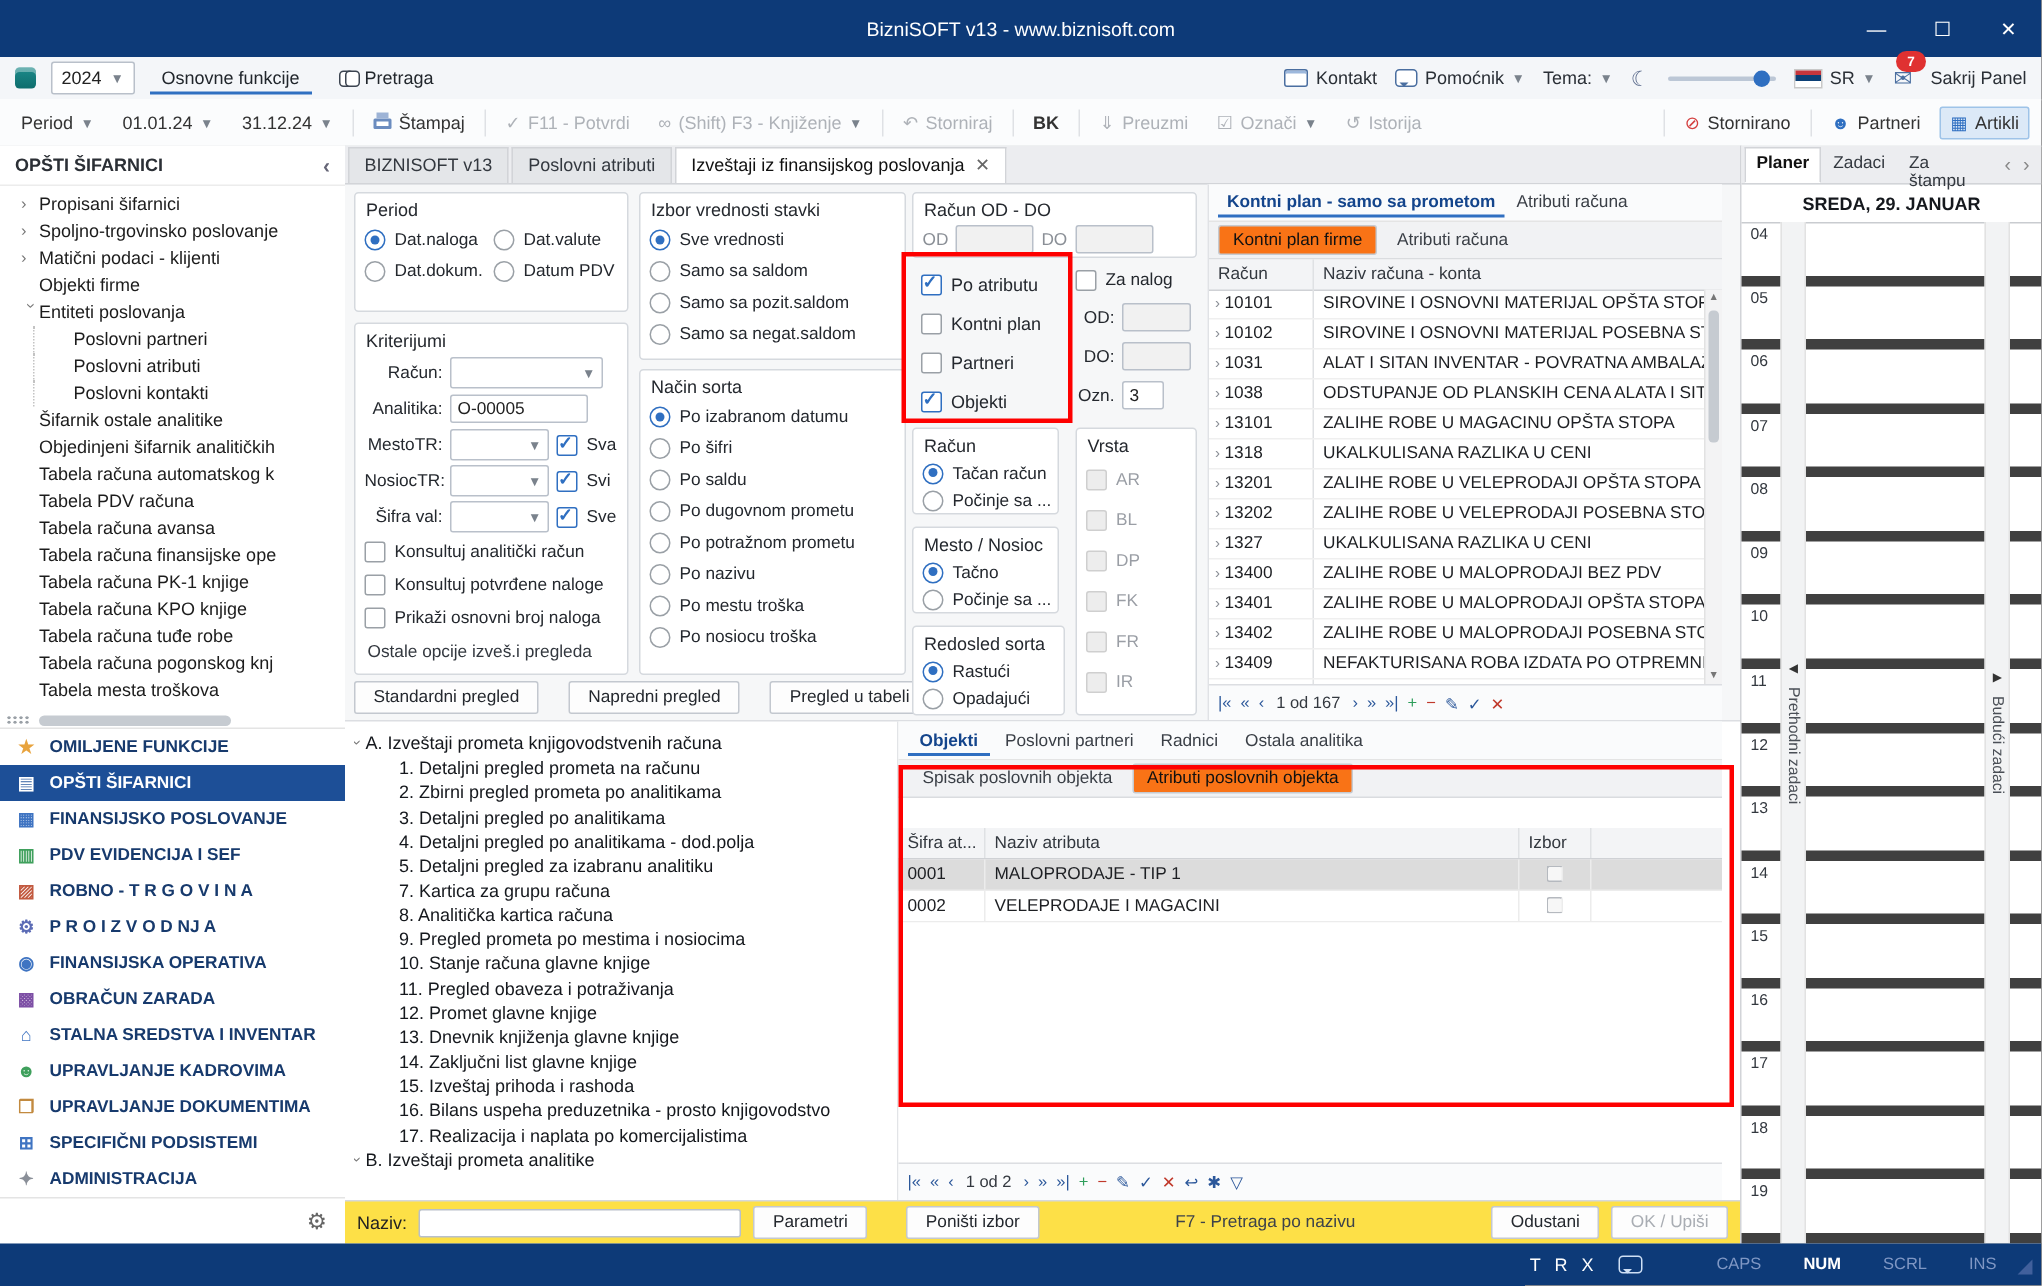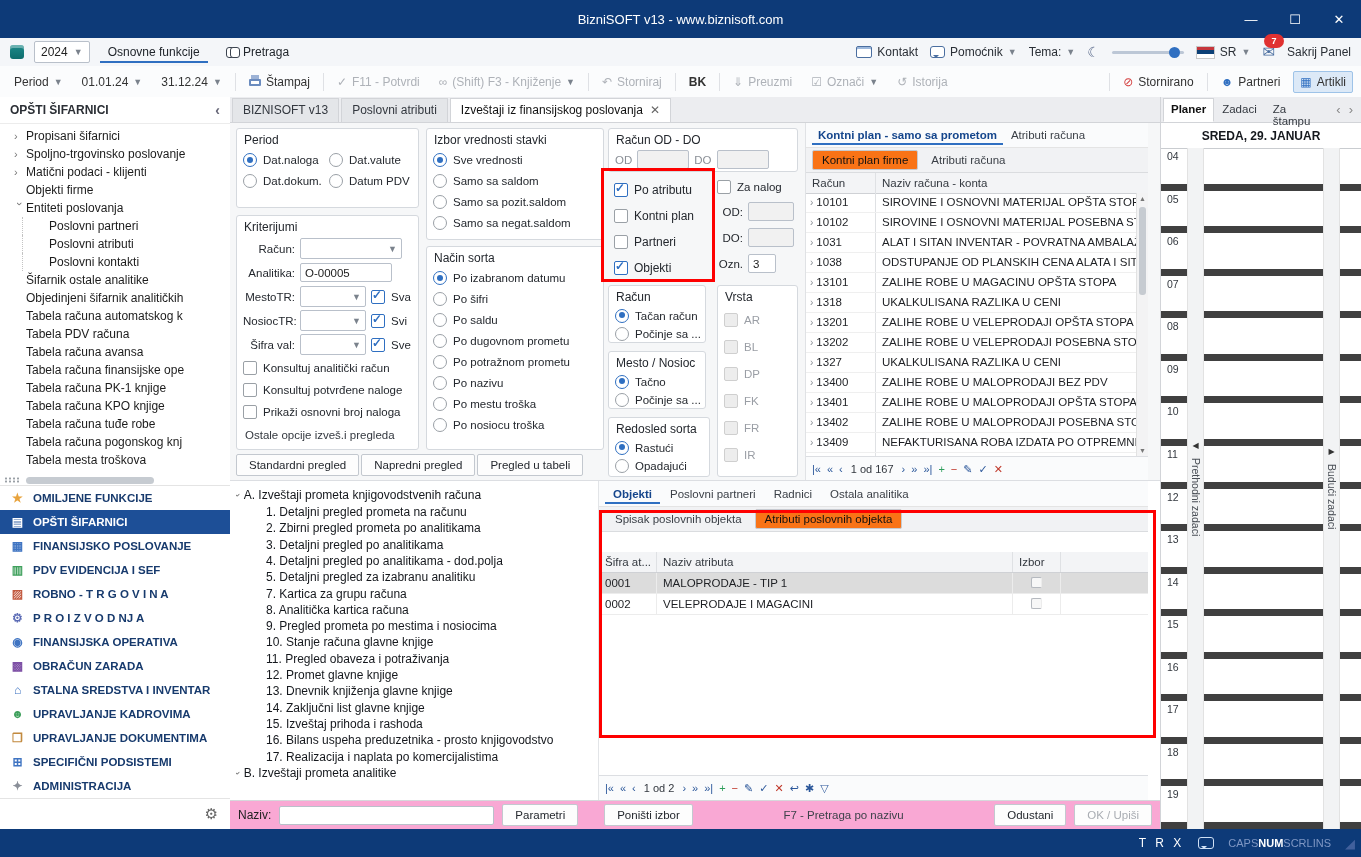--- a/index.html
+++ b/index.html
@@ -82,21 +82,21 @@
   .opt.on .check{border-color:#2f6fc1;}
   .opt.on .check::after{content:"✓";position:absolute;left:0px;top:-3px;color:#2f6fc1;font-weight:bold;font-size:12px;}
   .opts2{display:grid;grid-template-columns:86px 86px;}
   .krow{display:flex;align-items:center;gap:5px;height:24px;font-size:11.5px;}
   .klabel{width:52px;text-align:right;color:#24282e;flex:none;}
   .combo{display:flex;align-items:center;border:1px solid #b9c0ca;background:#fff;height:19px;padding:0 4px;border-radius:2px;font-size:11.5px;}
   .combo .caret{margin-left:auto;}
   .field{border:1px solid #b9c0ca;background:#fff;height:19px;padding:0 4px;border-radius:2px;font-size:11.5px;display:flex;align-items:center;box-sizing:border-box;}
   .field.dis{background:#f1f1f1;}
   .grp-foot{font-size:11.5px;color:#33383f;margin-top:6px;padding-left:2px;}
-  .btnrow{position:absolute;left:6px;top:331px;display:flex;gap:2px;}
+  .btnrow{position:absolute;left:6px;top:331px;display:flex;gap:20px;}
   .btn{border:1px solid #c3c8cf;background:#fdfdfd;border-radius:2px;padding:4px 12px;font-size:11.5px;color:#24282e;white-space:nowrap;}
   .btn.dis{color:#a9adb3;}
   .atr-checks{position:absolute;left:384px;top:54px;}
   .atr-checks .opt{height:26px;font-size:12px;}
   .zanalog{position:absolute;left:487px;top:52px;width:80px;}
   .zanalog .krow{height:26px;}
   .zanalog .klabel{width:26px;}
   .vrsta-opts .opt{height:27px;color:#9a9ea5;}
   .vrsta-opts .check{background:#ededed;border-color:#cfcfcf;}
   
@@ -142,21 +142,21 @@
   .oc2{width:356px;flex:none;}
   .oc3{width:48px;flex:none;}
   .oc4{flex:1;border-right:none !important;}
   .o-row{display:flex;height:20px;border-bottom:1px solid #ececec;font-size:11.5px;color:#1d1f23;background:#fff;}
   .o-row.sel{background:#dcdcdc;}
   .o-row span{display:flex;align-items:center;padding-left:6px;box-sizing:border-box;border-right:1px solid #ececec;white-space:nowrap;overflow:hidden;}
   .o-row .ocheck{justify-content:center;padding-left:0;}
   .minicheck{width:11px;height:11px;border:1px solid #b5b9bf;background:#f7f7f7;border-radius:2px;}
   .o-fill{flex:1;background:#fff;}
   
-  .mainfooter{height:29px;border-top:1px solid #d6d8db;background:#f9a8d4;display:flex;align-items:center;gap:8px;padding:0 8px;box-sizing:border-box;}
+  .mainfooter{height:29px;border-top:1px solid #d6d8db;background:#fde047;display:flex;align-items:center;gap:8px;padding:0 8px;box-sizing:border-box;}
   .f7txt{flex:1;text-align:center;color:#3d424a;font-size:11.5px;}
   
   .planner{position:absolute;top:97px;right:0;width:201px;bottom:28px;background:#fff;border-left:1px solid #d2d4d8;box-sizing:border-box;}
   .pl-tabs{height:25px;background:#ecedf0;border-bottom:1px solid #d2d4d8;display:flex;align-items:flex-end;padding-left:2px;}
   .pl-tab{padding:4px 7px;font-size:11.5px;color:#33383f;border:1px solid transparent;height:24px;box-sizing:border-box;}
   .pl-tab.on{background:#fff;border-color:#d2d4d8;border-bottom-color:#fff;font-weight:bold;color:#111;}
   .pl-date{height:25px;display:flex;align-items:center;justify-content:center;font-weight:bold;font-size:12px;color:#15181d;border-bottom:1px solid #c9ccd0;}
   .pl-body{position:absolute;top:51px;left:0;right:0;bottom:0;display:flex;flex-direction:column;}
   .pl-row{flex:1;border-bottom:7px solid #404040;display:flex;}
   .pl-h{width:24px;padding:2px 0 0 6px;font-size:10.5px;color:#33383f;border-right:1px solid #f0f0f0;}
@@ -1179,21 +1179,21 @@
     <div class="pl-strip right">
       <span class="arr">▶</span>
       <span class="vtext">Budući zadaci</span>
     </div>
   </div>
 
   <div class="statusbar">
     <div class="sb-right">
       <span class="trx">T R X</span>
       <span class="chat-icon"></span>
-      <span style="display:flex;gap:0;">
+      <span style="display:flex;gap:28px;margin-left:35px;">
 
           <span class="flagk">CAPS</span>
 
           <span class="flagk on">NUM</span>
 
           <span class="flagk">SCRL</span>
 
           <span class="flagk">INS</span>
         </span>
       <span class="grip">◢</span>

